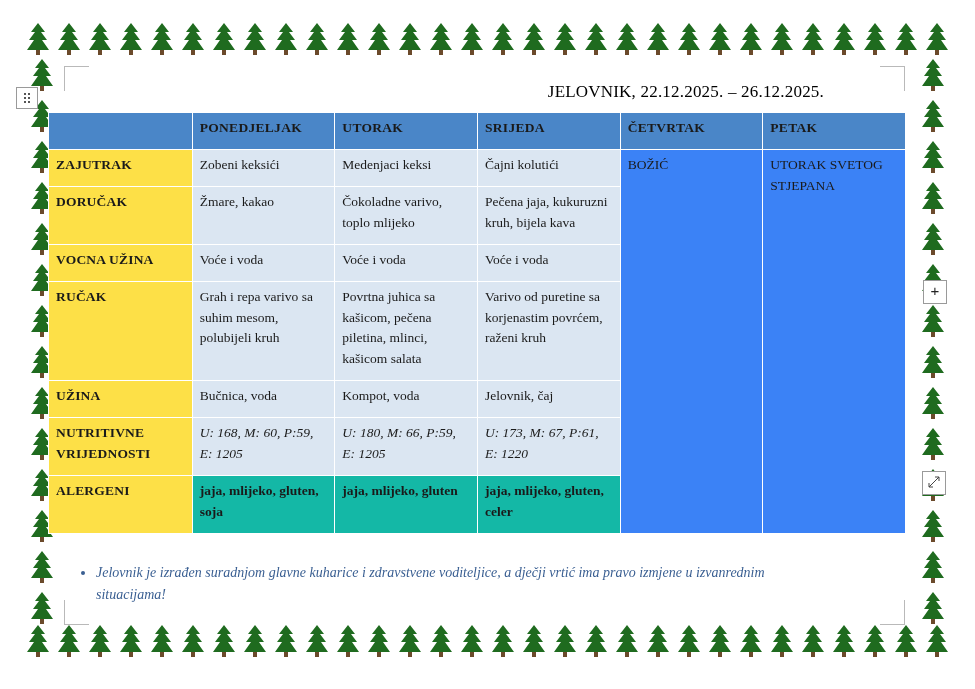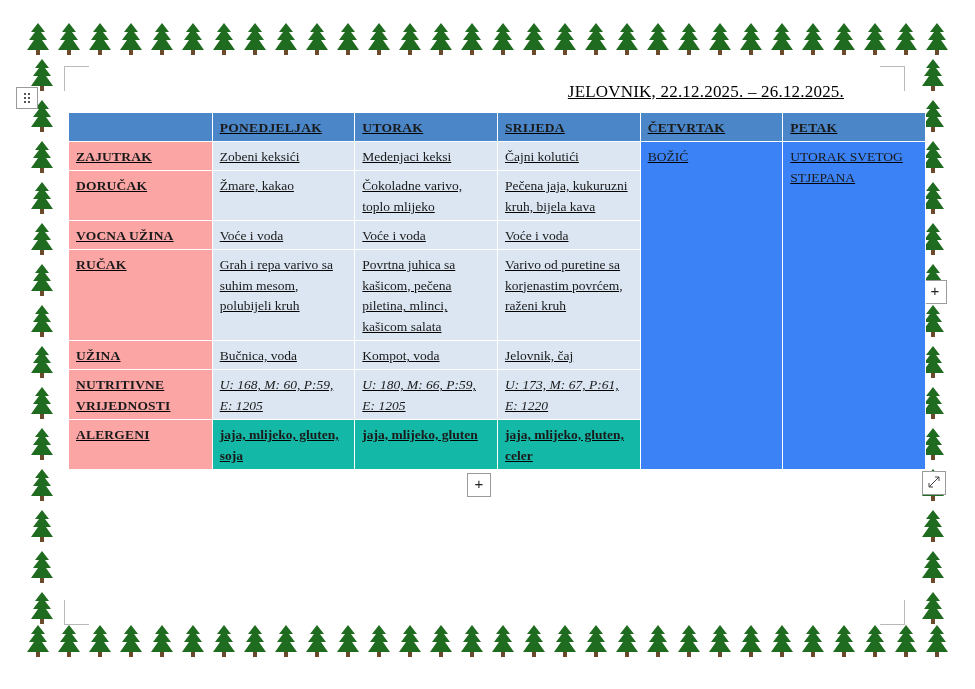--- a/index.html
+++ b/index.html
@@ -106,59 +106,58 @@
     height: 22px;
     background: #ffffff;
     border: 1px solid #9a9a9a;
     cursor: nwse-resize;
   }
   #resize-handle svg { display: block; margin: 4px auto; }
 
   
   #doc {
     position: absolute;
-    left: 68px;
+    left: 48px;
     top: 76px;
     width: 860px;
-    text-decoration: underline;
   }
 
   #doc-title {
     text-align: right;
     font-size: 17px;
     color: #000;
     padding-right: 84px;
     margin: 6px 0 10px 0;
     letter-spacing: .2px;
   }
 
   table.menu {
     border-collapse: collapse;
     width: 858px;
     table-layout: fixed;
   }
   table.menu td, table.menu th {
     border: 1px solid #ffffff;
     vertical-align: top;
-    padding: 5px 7px 2px 7px;
+    padding: 5px 7px 10px 7px;
     font-size: 13.5px;
     line-height: 1.55;
     color: #1a1a1a;
   }
   th.dayhead {
     background: #4a86c8;
     color: #ffffff;
     font-weight: bold;
     text-align: left;
     font-size: 13.5px;
     letter-spacing: .3px;
     height: 20px;
   }
   td.rowhead {
-    background: #fca5a5;
+    background: #fde047;
     color: #ffffff;
     font-weight: bold;
     letter-spacing: .2px;
   }
   td.cell {
     background: #dbe6f2;
   }
   td.holiday {
     background: #3b82f6;
     font-size: 14px;
@@ -647,14 +646,17 @@
       </tr>
       <tr>
         <td class="rowhead">ALERGENI</td>
         <td class="allerg">jaja, mlijeko, gluten, soja</td>
         <td class="allerg">jaja, mlijeko, gluten</td>
         <td class="allerg">jaja, mlijeko, gluten, celer</td>
       </tr>
     </tbody>
   </table>
 
+  <ul id="note-list">
+    <li>Jelovnik je izrađen suradnjom glavne kuharice i zdravstvene voditeljice, a dječji vrtić ima pravo izmjene u izvanrednim situacijama!</li>
+  </ul>
 
 </div>
 
 </body></html>

